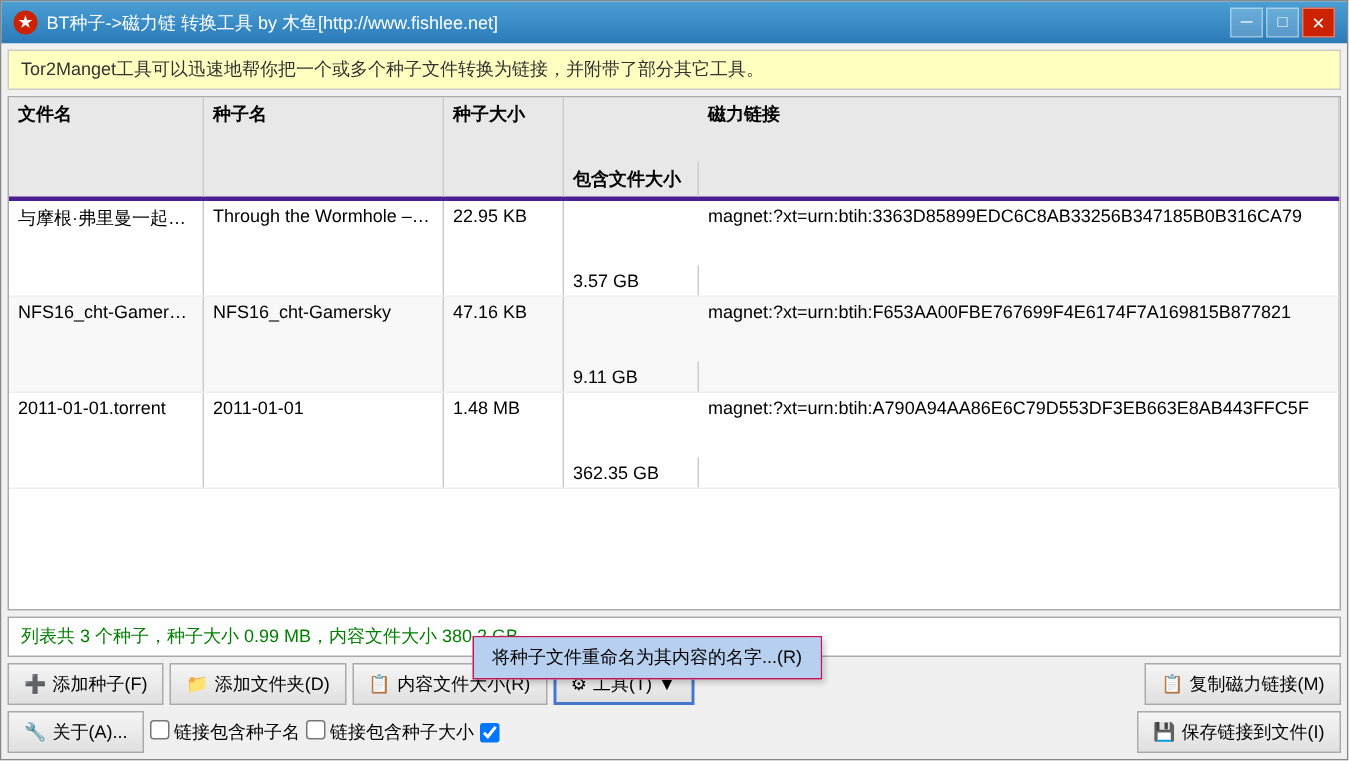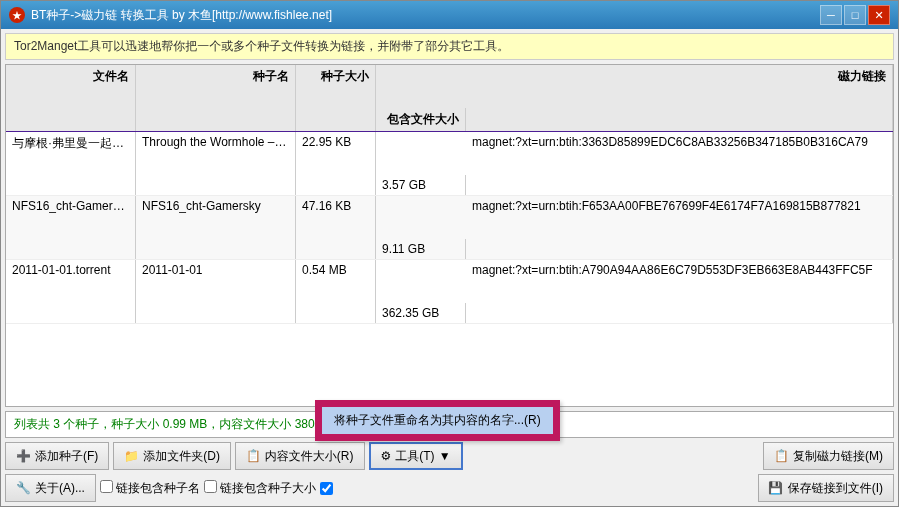--- a/index.html
+++ b/index.html
@@ -88,24 +88,23 @@
       flex: 1;
       background: white;
       border: 1px solid #aaa;
       overflow: hidden;
       display: flex;
       flex-direction: column;
     }
     .table-header {
       display: flex;
       background: #e8e8e8;
-      border-bottom: 1px solid #4c1d95;
+      border-bottom: 3px solid #4c1d95;
       font-weight: bold;
       font-size: 12px;
-      text-align: right;
     }
     .table-header .col, .table-row .col {
       padding: 3px 6px;
       border-right: 1px solid #ccc;
       overflow: hidden;
       white-space: nowrap;
       text-overflow: ellipsis;
     }
     .col-filename { width: 130px; }
     .col-seedname { width: 160px; }
@@ -163,24 +162,24 @@
       font-size: 12px;
       white-space: nowrap;
     }
     .right-buttons {
       margin-left: auto;
       display: flex;
       gap: 4px;
     }
     .dropdown-menu {
       position: absolute;
-      bottom: 29px;
+      bottom: 17px;
       left: 310px;
       background: white;
-      border: 7px solid #be185d;
+      border: 1px solid #be185d;
       box-shadow: 2px 2px 4px rgba(0,0,0,0.2);
       z-index: 100;
       min-width: 220px;
     }
     .dropdown-item {
       padding: 5px 12px;
       font-size: 12px;
       cursor: pointer;
       display: flex;
       align-items: center;
@@ -242,21 +241,21 @@
           <div class="col col-filename">NFS16_cht-Gamersky.to...</div>
           <div class="col col-seedname">NFS16_cht-Gamersky</div>
           <div class="col col-seedsize">47.16 KB</div>
           <div class="col col-filesize">9.11 GB</div>
           <div class="col col-magnet">magnet:?xt=urn:btih:F653AA00FBE767699F4E6174F7A169815B877821</div>
         </div>
 
         <div class="table-row">
           <div class="col col-filename">2011-01-01.torrent</div>
           <div class="col col-seedname">2011-01-01</div>
-          <div class="col col-seedsize">0.54 MB</div>
+          <div class="col col-seedsize">1.48 MB</div>
           <div class="col col-filesize">362.35 GB</div>
           <div class="col col-magnet">magnet:?xt=urn:btih:A790A94AA86E6C79D553DF3EB663E8AB443FFC5F</div>
         </div>
       </div>
     </div>
 
     <div class="bottom-area">
 
       <div class="status-bar">
         <span>列表共 3 个种子，种子大小 0.99 MB，内容文件大小 380.2 GB。</span>

